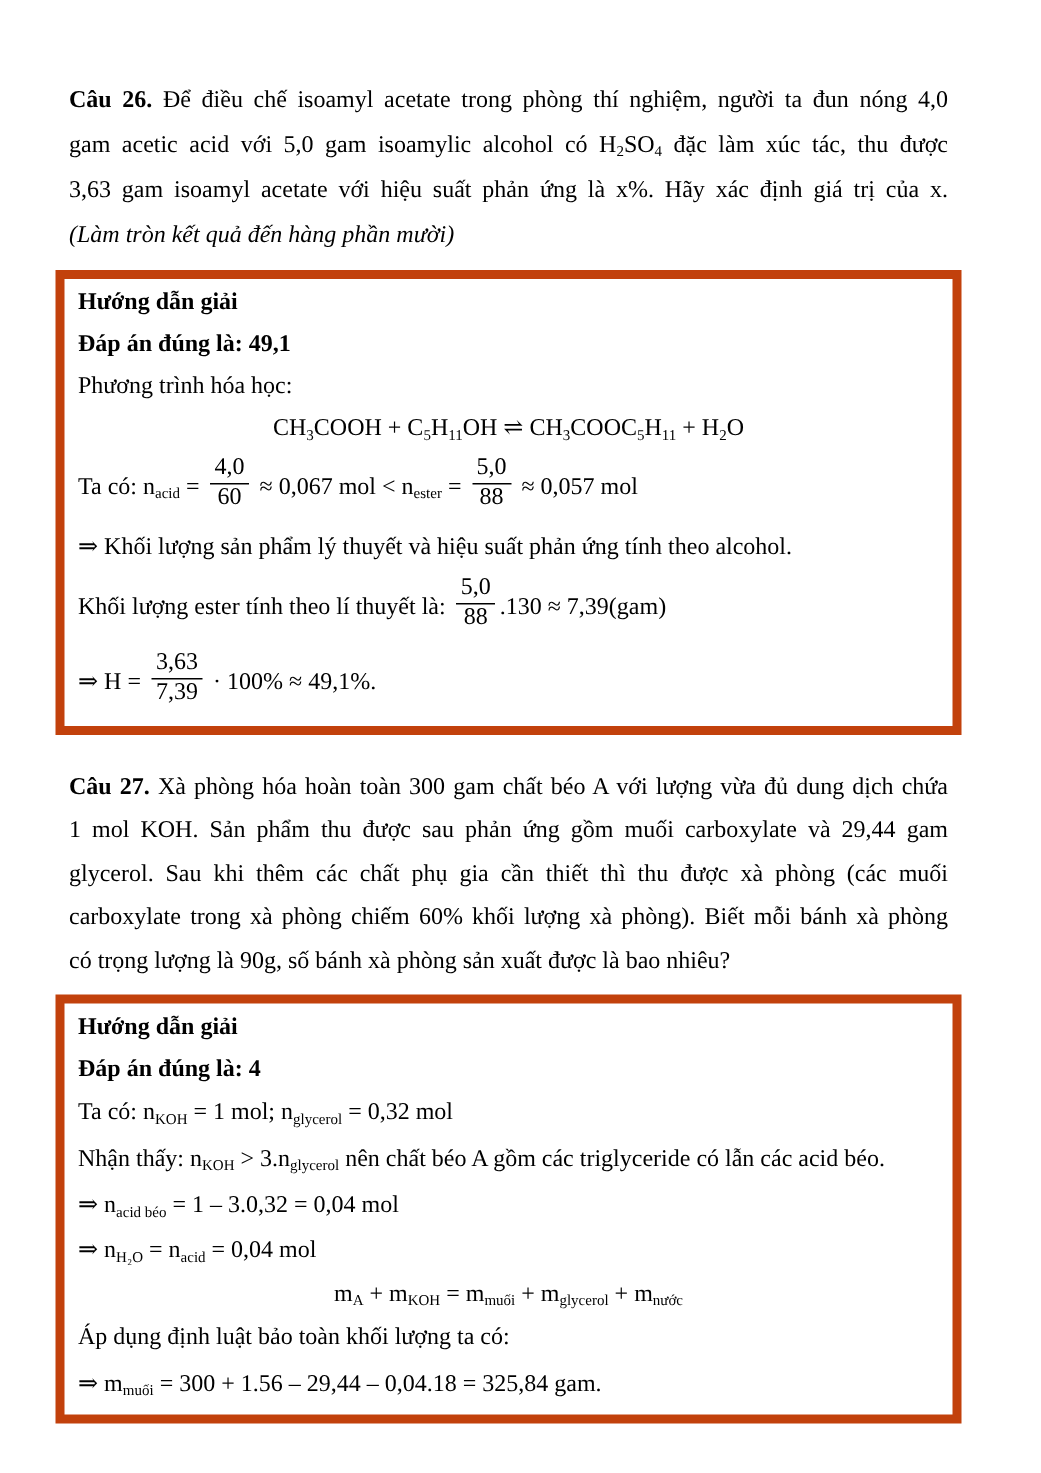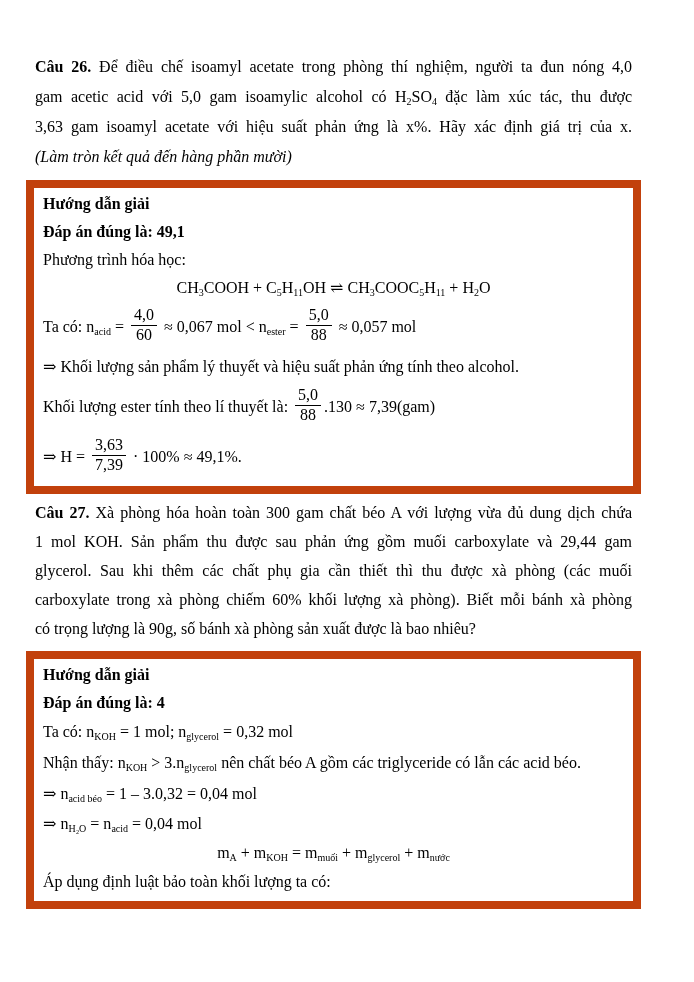--- a/index.html
+++ b/index.html
@@ -5,38 +5,38 @@
   html,body { margin:0; padding:0; background:#888; }
   .page {
     position:relative;
     width:694px; height:982px;
     margin:0 auto;
     background:#ffffff;
     color:#000;
     font-family:"Liberation Serif","DejaVu Serif",serif;
     font-size:16px;
     box-sizing:border-box;
-    padding:52px 62px 0 35px;
+    padding:52px 62px 0 46px;
     overflow:hidden;
   }
   .sec { margin:0; }
   .line { line-height:30px; min-height:30px; white-space:normal; }
   .just { text-align:justify; text-align-last:justify; }
   .center { text-align:center; text-align-last:center; }
   .box {
-    border:8px solid #c2410c;
+    border:6px solid #c2410c;
     margin:8px -9px 0 -9px;
     padding:2px 9px 4px 9px;
   }
   .box .line { line-height:28px; min-height:28px; }
   .box .line.t { line-height:50px; min-height:50px; }
   .box .line.m30 { line-height:30px; min-height:30px; }
   .box .line.m32 { line-height:32px; min-height:32px; }
   .q27 .line { line-height:29px; min-height:29px; }
-  .q27 { margin-top:4px; }
+  .q27 { margin-top:20px; }
   .b { font-weight:bold; }
   .i { font-style:italic; }
   sub.sb { font-size:10px; line-height:0; vertical-align:-3px; }
   .frac {
     display:inline-block; vertical-align:middle;
     text-align:left; text-align-last:center;
     line-height:1.15; margin:0 3px; transform:translateY(-3px);
   }
   .frac .num, .frac .den { display:block; padding:0 3px; }
   .frac .den { border-top:1px solid #000; }
@@ -70,14 +70,15 @@
     </div>
   <div class="sec box">
       <div class="line "><span class="b">Hướng dẫn giải</span></div>
       <div class="line "><span class="b">Đáp án đúng là: 4</span></div>
       <div class="line m30"><span>Ta có: n</span><sub class="sb">KOH</sub><span> = 1 mol; n</span><sub class="sb">glycerol</sub><span> = 0,32 mol</span></div>
       <div class="line m32"><span>Nhận thấy: n</span><sub class="sb">KOH</sub><span> &gt; 3.n</span><sub class="sb">glycerol</sub><span> nên chất béo A gồm các triglyceride có lẫn các acid béo.</span></div>
       <div class="line m30"><span>⇒ n</span><sub class="sb">acid béo</sub><span> = 1 – 3.0,32 = 0,04 mol</span></div>
       <div class="line m30"><span>⇒ n</span><sub class="sb">H₂O</sub><span> = n</span><sub class="sb">acid</sub><span> = 0,04 mol</span></div>
       <div class="line center"><span>m</span><sub class="sb">A</sub><span> + m</span><sub class="sb">KOH</sub><span> = m</span><sub class="sb">muối</sub><span> + m</span><sub class="sb">glycerol</sub><span> + m</span><sub class="sb">nước</sub></div>
       <div class="line m30"><span>Áp dụng định luật bảo toàn khối lượng ta có:</span></div>
+      <div class="line m32"><span>⇒ m</span><sub class="sb">muối</sub><span> = 300 + 1.56 – 29,44 – 0,04.18 = 325,84 gam.</span></div>
     </div>
 </div>
 
 </body></html>

